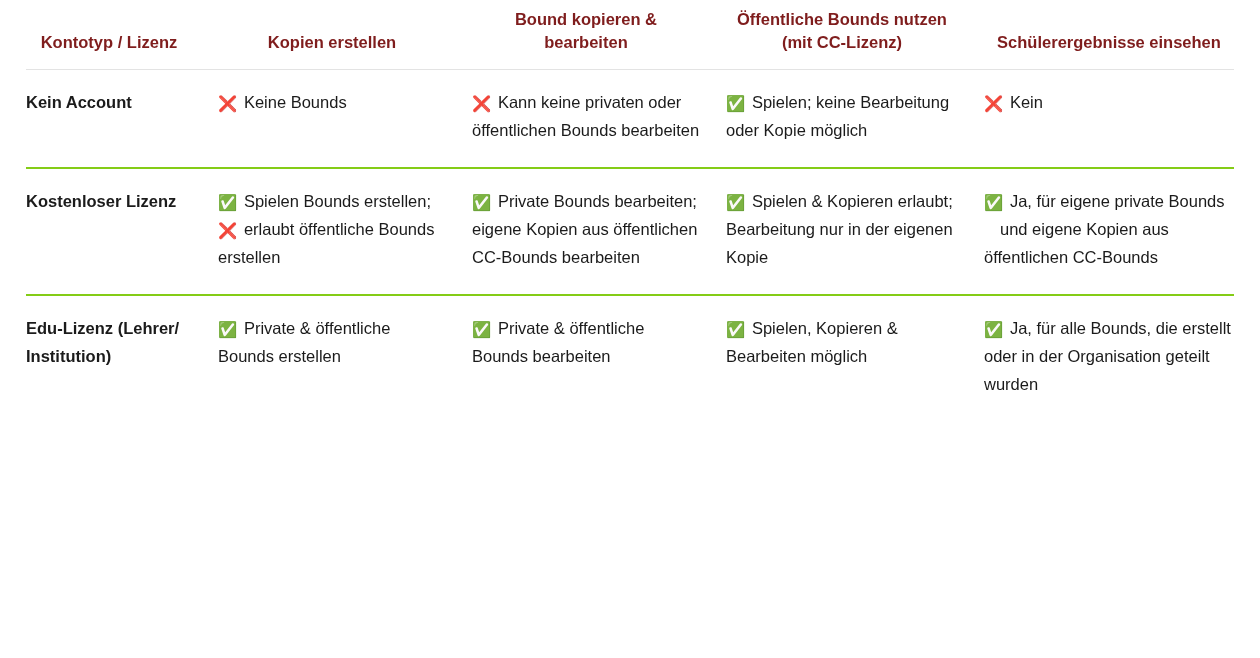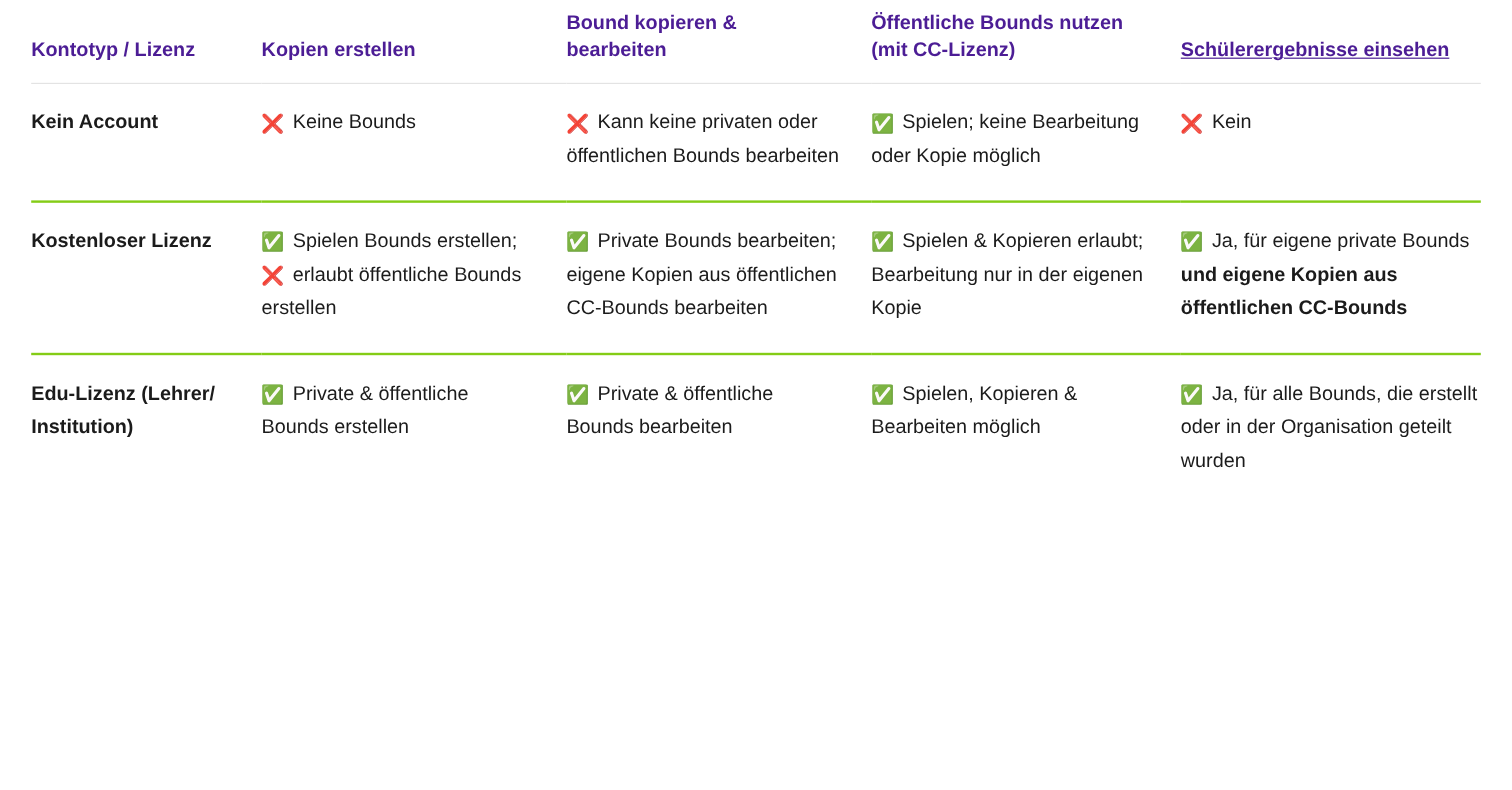--- a/index.html
+++ b/index.html
@@ -24,30 +24,30 @@
     border-collapse: collapse;
     table-layout: fixed;
   }
   table.matrix col.c0 { width: 192px; }
   table.matrix col.c1 { width: 254px; }
   table.matrix col.c2 { width: 254px; }
   table.matrix col.c3 { width: 258px; }
   table.matrix col.c4 { width: 250px; }
 
   thead th {
-    text-align: left;
+    text-align: center;
     vertical-align: bottom;
     font-size: 16.5px;
     font-weight: bold;
     line-height: 1.42;
-    color: #4c1d95;
+    color: #7f1d1d;
     padding: 8px 26px 14px 0;
     border-bottom: 1px solid #e3e3e3;
   }
-  thead th:last-child { padding-right: 0; text-decoration: underline; }
+  thead th:last-child { padding-right: 0; }
 
   tbody td {
     vertical-align: top;
     font-size: 16.5px;
     line-height: 1.72;
     color: #1b1b1b;
     padding: 18px 26px 22px 0;
     border-bottom: 2px solid #84cc16;
   }
   tbody td:last-child { padding-right: 0; }
@@ -59,21 +59,21 @@
   .ic {
     display: inline-block;
     font-family: "DejaVu Sans", sans-serif;
     font-size: 15.5px;
     line-height: 1;
     vertical-align: -1px;
     margin-right: 2px;
   }
   .ic-yes { color: #2fbf6b; }
   .ic-no  { color: #f0336b; font-weight: bold; }
-  .em { font-weight: bold; }
+  .em { font-weight: normal; margin-left: 16px; }
 </style>
 </head>
 <body>
 
 <div class="sheet">
   <table class="matrix">
     <colgroup>
       <col class="c0">
         <col class="c1">
         <col class="c2">

